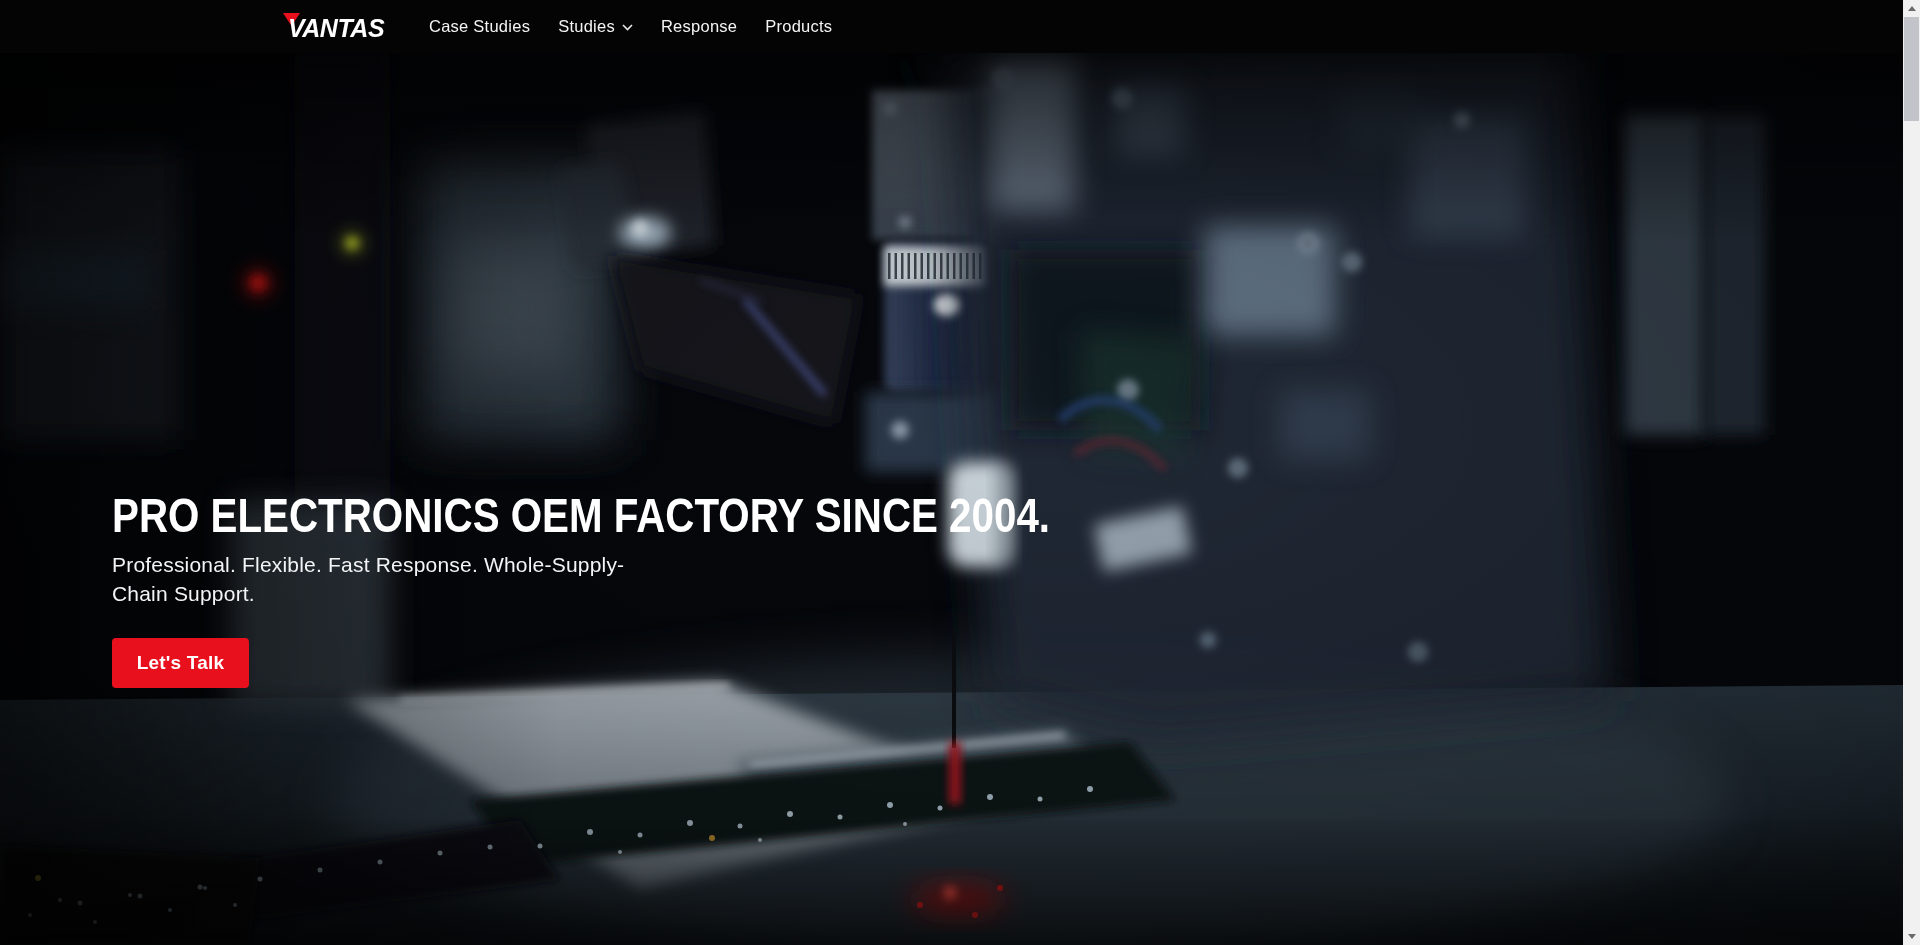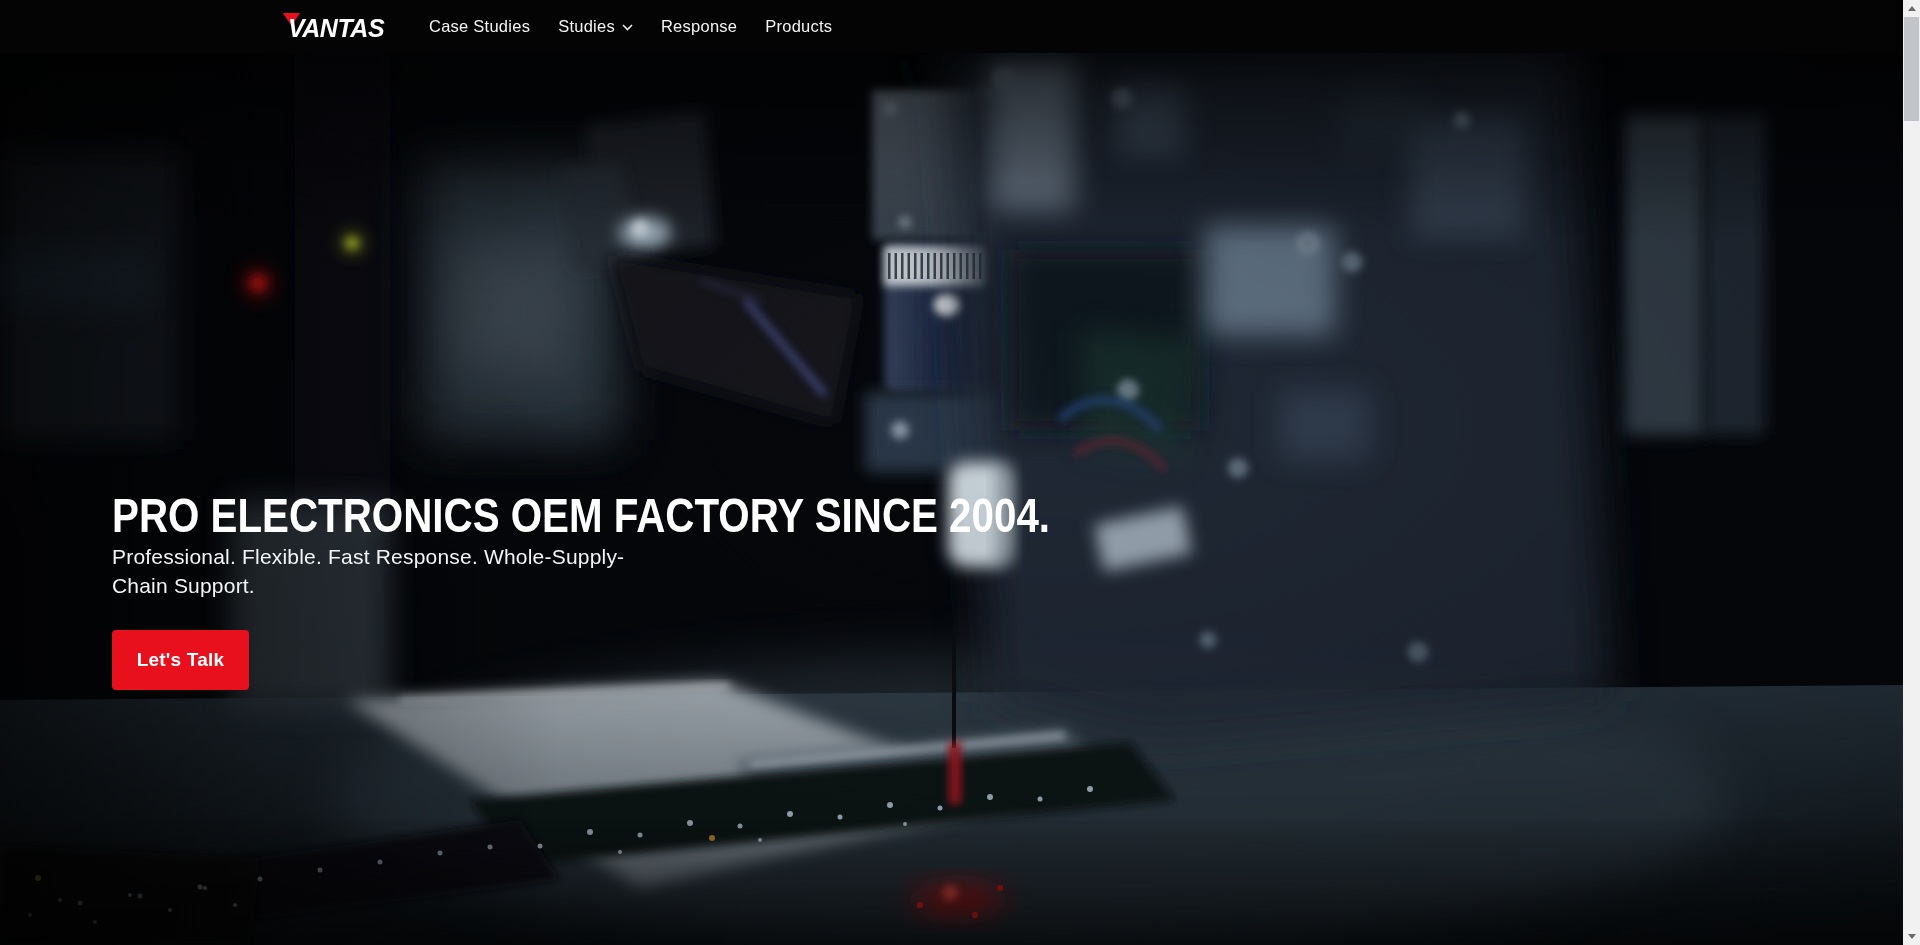--- a/index.html
+++ b/index.html
@@ -17,24 +17,24 @@
   .nav-menu { display:flex; align-items:flex-start; gap:28px; margin-left:42px; }
   .nav-link { color:#f4f4f4; font-size:16.5px; letter-spacing:.25px; text-decoration:none;
               cursor:pointer; display:flex; align-items:center; line-height:53px; }
   .chev { margin-left:7px; margin-top:2px; }
 
   
   .hero-content { position:absolute; left:112px; top:492px; z-index:4; }
   .hero-title { color:#ffffff; font-size:48px; font-weight:700; line-height:48px;
                 white-space:nowrap; letter-spacing:0;
                 transform:scaleX(.84); transform-origin:left center; }
-  .hero-subtitle { margin-top:2px; color:#f2f4f6; font-size:21px; line-height:29px;
+  .hero-subtitle { margin-top:10px; color:#f2f4f6; font-size:21px; line-height:29px;
                    letter-spacing:.2px; font-weight:400; }
   .cta-btn { margin-top:30px; display:flex; align-items:center; justify-content:center;
-             width:137px; height:60px; background:#e8101c; border:none; border-radius:4px;
+             width:137px; height:50px; background:#e8101c; border:none; border-radius:4px;
              color:#ffffff; font-size:19px; font-weight:700; letter-spacing:.2px;
              font-family:"Liberation Sans", sans-serif; cursor:pointer; }
 
   
   .scrollbar { position:absolute; top:0; right:0; width:17px; height:945px;
                background:#f1f1f1; z-index:10; }
   .sb-btn { position:absolute; left:0; width:17px; height:17px; display:flex;
             align-items:center; justify-content:center; cursor:pointer; }
   .sb-btn.up { top:0; }
   .sb-btn.down { bottom:0; }

